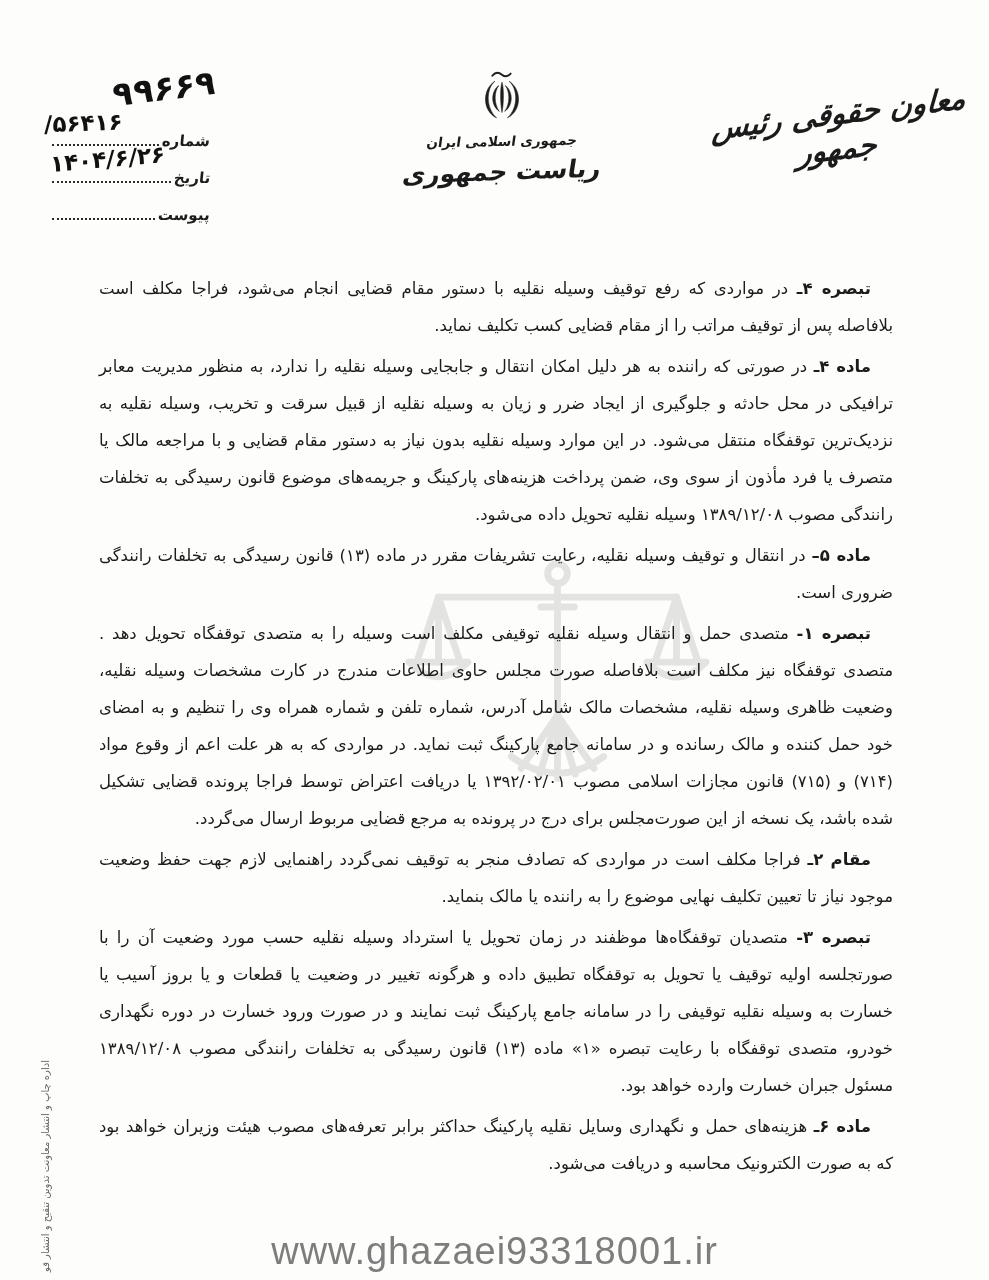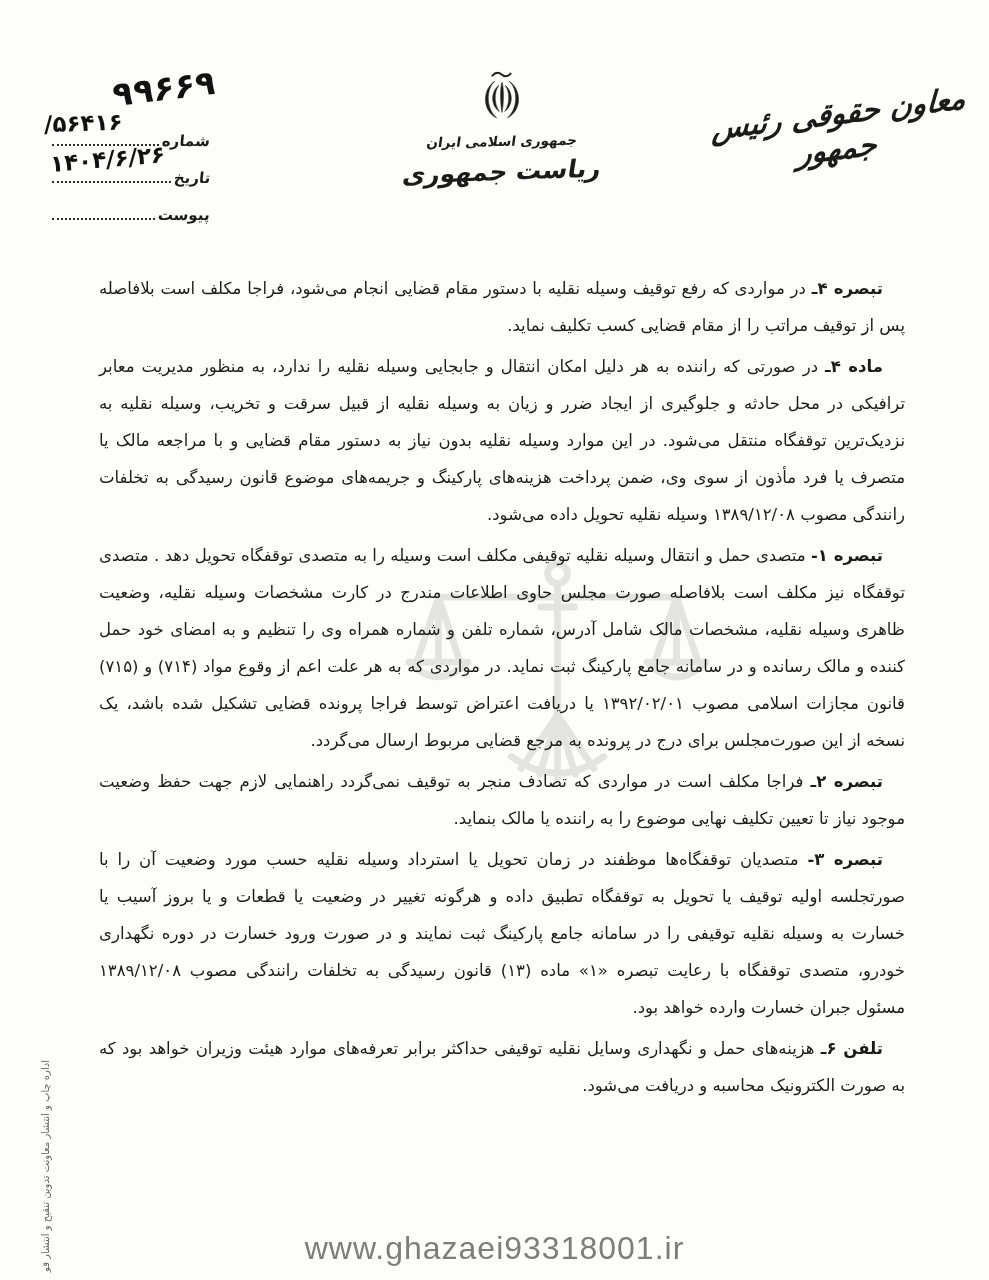--- a/index.html
+++ b/index.html
@@ -44,28 +44,28 @@
 
   
   .watermark-scales { position:absolute; top:545px; left:405px; opacity:0.15; pointer-events:none; }
 
   
   .body-text {
     position:absolute; top:270px; right:84px; width:806px;
     direction:rtl; text-align:justify;
     font-size:16.5px; line-height:37px;
   }
-  .para { margin:0 0 4px 0; text-indent:22px; }
+  .para { margin:0 12px 4px 0; text-indent:22px; }
   .para .lead { font-weight:bold; letter-spacing:0.3px; }
 
   
   .footer-url {
     position:absolute; left:0; right:0; top:1230px;
     text-align:center; font-family:"Liberation Sans", sans-serif;
-    font-size:32px; color:#7d7d7d; letter-spacing:1px;
+    font-size:38px; color:#7d7d7d; letter-spacing:1px;
   }
 </style>
 </head>
 <body>
 
 <div class="page">
 
   <div class="side-note">اداره چاپ و انتشار معاونت تدوین تنقیح و انتشار قو</div>
 
   <div class="hand hand-number-top">۹۹۶۶۹</div>
@@ -119,21 +119,22 @@
         <path d="M246 118 H306 M246 118 Q276 148 306 118"></path>
         <path d="M155 172 L118 226 M155 172 L137 232 M155 172 V236 M155 172 L173 232 M155 172 L192 226"></path>
         <path d="M108 214 Q155 248 202 214"></path>
       </g>
     </svg>
   </div>
 
   <div class="body-text">
     <p class="para"><b class="lead">تبصره ۴ـ</b><span> در مواردی که رفع توقیف وسیله نقلیه با دستور مقام قضایی انجام می‌شود، فراجا مکلف است بلافاصله پس از توقیف مراتب را از مقام قضایی کسب تکلیف نماید.</span></p>
     <p class="para"><b class="lead">ماده ۴ـ</b><span> در صورتی که راننده به هر دلیل امکان انتقال و جابجایی وسیله نقلیه را ندارد، به منظور مدیریت معابر ترافیکی در محل حادثه و جلوگیری از ایجاد ضرر و زیان به وسیله نقلیه از قبیل سرقت و تخریب، وسیله نقلیه به نزدیک‌ترین توقفگاه منتقل می‌شود. در این موارد وسیله نقلیه بدون نیاز به دستور مقام قضایی و با مراجعه مالک یا متصرف یا فرد مأذون از سوی وی، ضمن پرداخت هزینه‌های پارکینگ و جریمه‌های موضوع قانون رسیدگی به تخلفات رانندگی مصوب ۱۳۸۹/۱۲/۰۸ وسیله نقلیه تحویل داده می‌شود.</span></p>
+    <p class="para"><b class="lead">ماده ۵–</b><span> در انتقال و توقیف وسیله نقلیه، رعایت تشریفات مقرر در ماده (۱۳) قانون رسیدگی به تخلفات رانندگی ضروری است.</span></p>
     <p class="para"><b class="lead">تبصره ۱-</b><span> متصدی حمل و انتقال وسیله نقلیه توقیفی مکلف است وسیله را به متصدی توقفگاه تحویل دهد . متصدی توقفگاه نیز مکلف است بلافاصله صورت مجلس حاوی اطلاعات مندرج در کارت مشخصات وسیله نقلیه، وضعیت ظاهری وسیله نقلیه، مشخصات مالک شامل  آدرس، شماره تلفن و شماره همراه وی را تنظیم و به امضای خود حمل کننده و مالک رسانده و در سامانه جامع پارکینگ ثبت نماید. در  مواردی که به هر علت اعم از وقوع مواد (۷۱۴) و (۷۱۵) قانون مجازات اسلامی مصوب ۱۳۹۲/۰۲/۰۱ یا دریافت اعتراض توسط فراجا پرونده قضایی تشکیل شده باشد، یک نسخه از این صورت‌مجلس برای درج در پرونده به مرجع قضایی مربوط ارسال می‌گردد.</span></p>
-    <p class="para"><b class="lead">تبصره ۲ـ</b><span> فراجا مکلف است در مواردی که تصادف منجر به توقیف نمی‌گردد راهنمایی لازم جهت حفظ وضعیت موجود نیاز تا تعیین تکلیف نهایی موضوع را به راننده یا مالک بنماید.</span></p>
+    <p class="para"><b class="lead">مقام ۲ـ</b><span> فراجا مکلف است در مواردی که تصادف منجر به توقیف نمی‌گردد راهنمایی لازم جهت حفظ وضعیت موجود نیاز تا تعیین تکلیف نهایی موضوع را به راننده یا مالک بنماید.</span></p>
     <p class="para"><b class="lead">تبصره ۳-</b><span> متصدیان توقفگاه‌ها موظفند در زمان تحویل یا استرداد وسیله نقلیه حسب مورد وضعیت آن را با صورتجلسه اولیه توقیف یا تحویل به توقفگاه تطبیق داده و هرگونه تغییر در وضعیت یا قطعات و یا بروز آسیب یا خسارت به وسیله نقلیه توقیفی را در سامانه جامع پارکینگ ثبت نمایند و در صورت ورود خسارت در دوره نگهداری خودرو، متصدی توقفگاه با رعایت تبصره «۱» ماده (۱۳) قانون رسیدگی به  تخلفات رانندگی مصوب ۱۳۸۹/۱۲/۰۸ مسئول جبران خسارت وارده خواهد بود.</span></p>
-    <p class="para"><b class="lead">تلفن ۶ـ</b><span> هزینه‌های حمل و نگهداری وسایل نقلیه توقیفی حداکثر برابر تعرفه‌های موارد هیئت وزیران خواهد بود که به صورت الکترونیک محاسبه و دریافت می‌شود.</span></p>
+    <p class="para"><b class="lead">ماده ۶ـ</b><span> هزینه‌های حمل و نگهداری وسایل نقلیه پارکینگ حداکثر برابر تعرفه‌های مصوب هیئت وزیران خواهد بود که به صورت الکترونیک محاسبه و دریافت می‌شود.</span></p>
   </div>
 
   <div class="footer-url">www.ghazaei93318001.ir</div>
 
 </div>
 
 </body></html>

